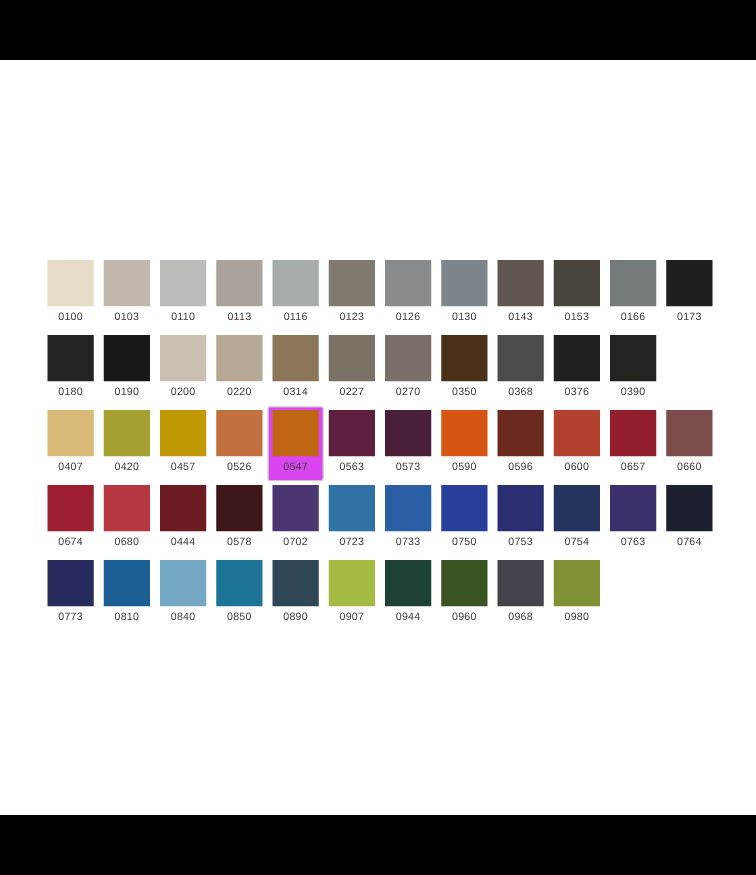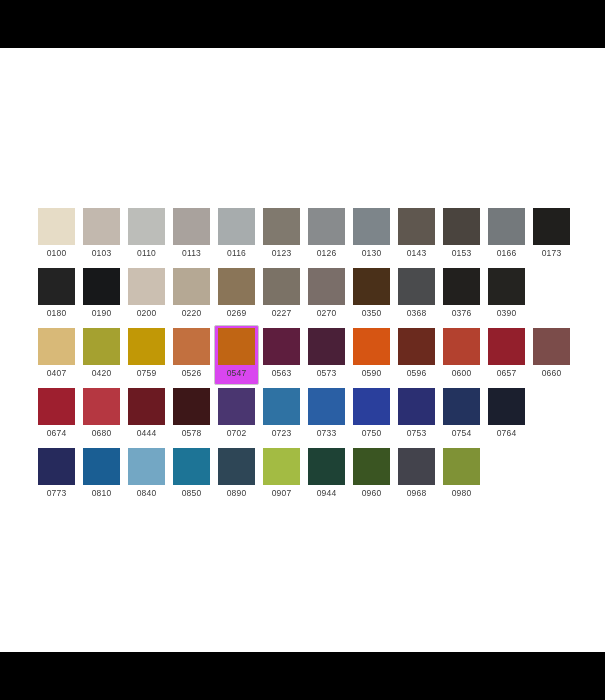--- a/index.html
+++ b/index.html
@@ -152,21 +152,21 @@
           <div class="swatch-cell">
             <span class="swatch-chip" style="background: rgb(203, 191, 177);"></span>
             <span class="swatch-label">0200</span>
           </div>
           <div class="swatch-cell">
             <span class="swatch-chip" style="background: rgb(181, 168, 148);"></span>
             <span class="swatch-label">0220</span>
           </div>
           <div class="swatch-cell">
             <span class="swatch-chip" style="background: rgb(138, 117, 88);"></span>
-            <span class="swatch-label">0269</span>
+            <span class="swatch-label">0314</span>
           </div>
           <div class="swatch-cell">
             <span class="swatch-chip" style="background: rgb(123, 114, 102);"></span>
             <span class="swatch-label">0227</span>
           </div>
           <div class="swatch-cell">
             <span class="swatch-chip" style="background: rgb(122, 110, 105);"></span>
             <span class="swatch-label">0270</span>
           </div>
           <div class="swatch-cell">
@@ -190,21 +190,21 @@
           <div class="swatch-cell">
             <span class="swatch-chip" style="background: rgb(216, 185, 120);"></span>
             <span class="swatch-label">0407</span>
           </div>
           <div class="swatch-cell">
             <span class="swatch-chip" style="background: rgb(165, 161, 48);"></span>
             <span class="swatch-label">0420</span>
           </div>
           <div class="swatch-cell">
             <span class="swatch-chip" style="background: rgb(193, 152, 6);"></span>
-            <span class="swatch-label">0759</span>
+            <span class="swatch-label">0457</span>
           </div>
           <div class="swatch-cell">
             <span class="swatch-chip" style="background: rgb(194, 112, 63);"></span>
             <span class="swatch-label">0526</span>
           </div>
           <div class="swatch-cell selected">
             <span class="swatch-chip" style="background: rgb(192, 101, 20);"></span>
             <span class="swatch-label">0547</span>
           </div>
           <div class="swatch-cell">
@@ -271,20 +271,24 @@
           </div>
           <div class="swatch-cell">
             <span class="swatch-chip" style="background: rgb(43, 47, 114);"></span>
             <span class="swatch-label">0753</span>
           </div>
           <div class="swatch-cell">
             <span class="swatch-chip" style="background: rgb(35, 51, 94);"></span>
             <span class="swatch-label">0754</span>
           </div>
           <div class="swatch-cell">
+            <span class="swatch-chip" style="background: rgb(60, 47, 107);"></span>
+            <span class="swatch-label">0763</span>
+          </div>
+          <div class="swatch-cell">
             <span class="swatch-chip" style="background: rgb(27, 31, 46);"></span>
             <span class="swatch-label">0764</span>
           </div>
         </div>
         <div class="swatch-row">
           <div class="swatch-cell">
             <span class="swatch-chip" style="background: rgb(38, 42, 92);"></span>
             <span class="swatch-label">0773</span>
           </div>
           <div class="swatch-cell">

